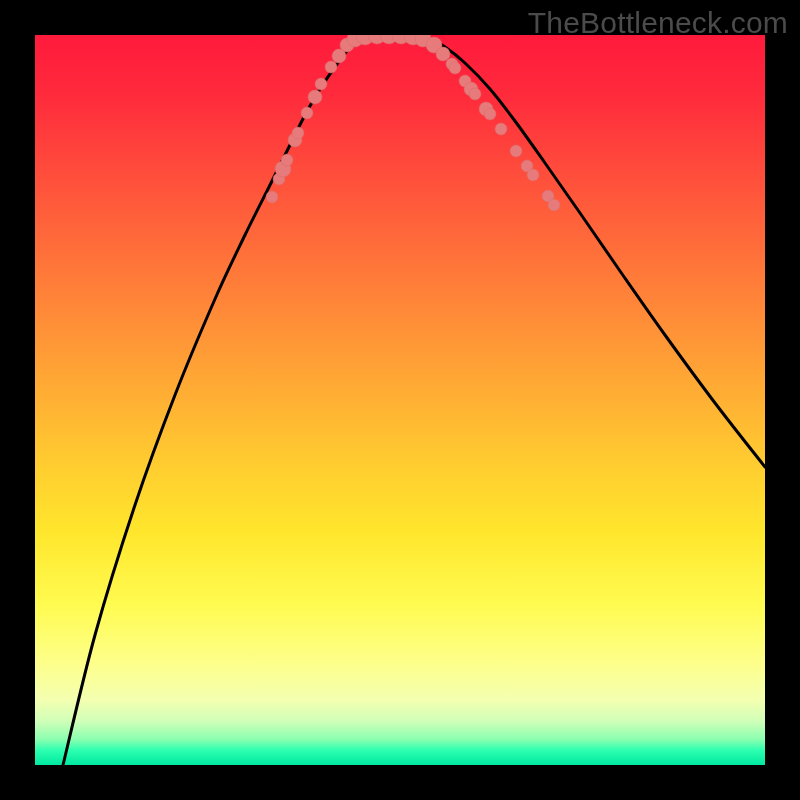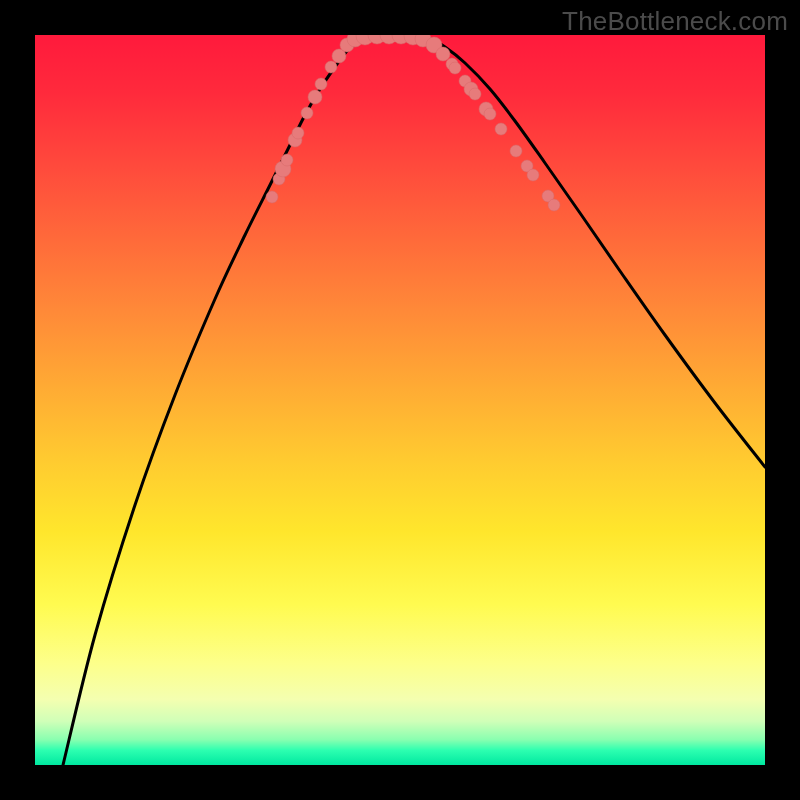--- a/index.html
+++ b/index.html
@@ -33,21 +33,21 @@
       #8affb0 96.5%,
       #2cffb0 98%,
       #00e8a0 100%
     );
   }
   .watermark {
     position: absolute;
     top: 6px;
     right: 12px;
     color: #4b4b4b;
-    font-size: 26px;
+    font-size: 30px;
     font-weight: 500;
     letter-spacing: 0.2px;
     font-family: Arial, Helvetica, sans-serif;
     user-select: none;
   }
   svg.curve {
     position: absolute;
     left: 0;
     top: 0;
     width: 730px;

